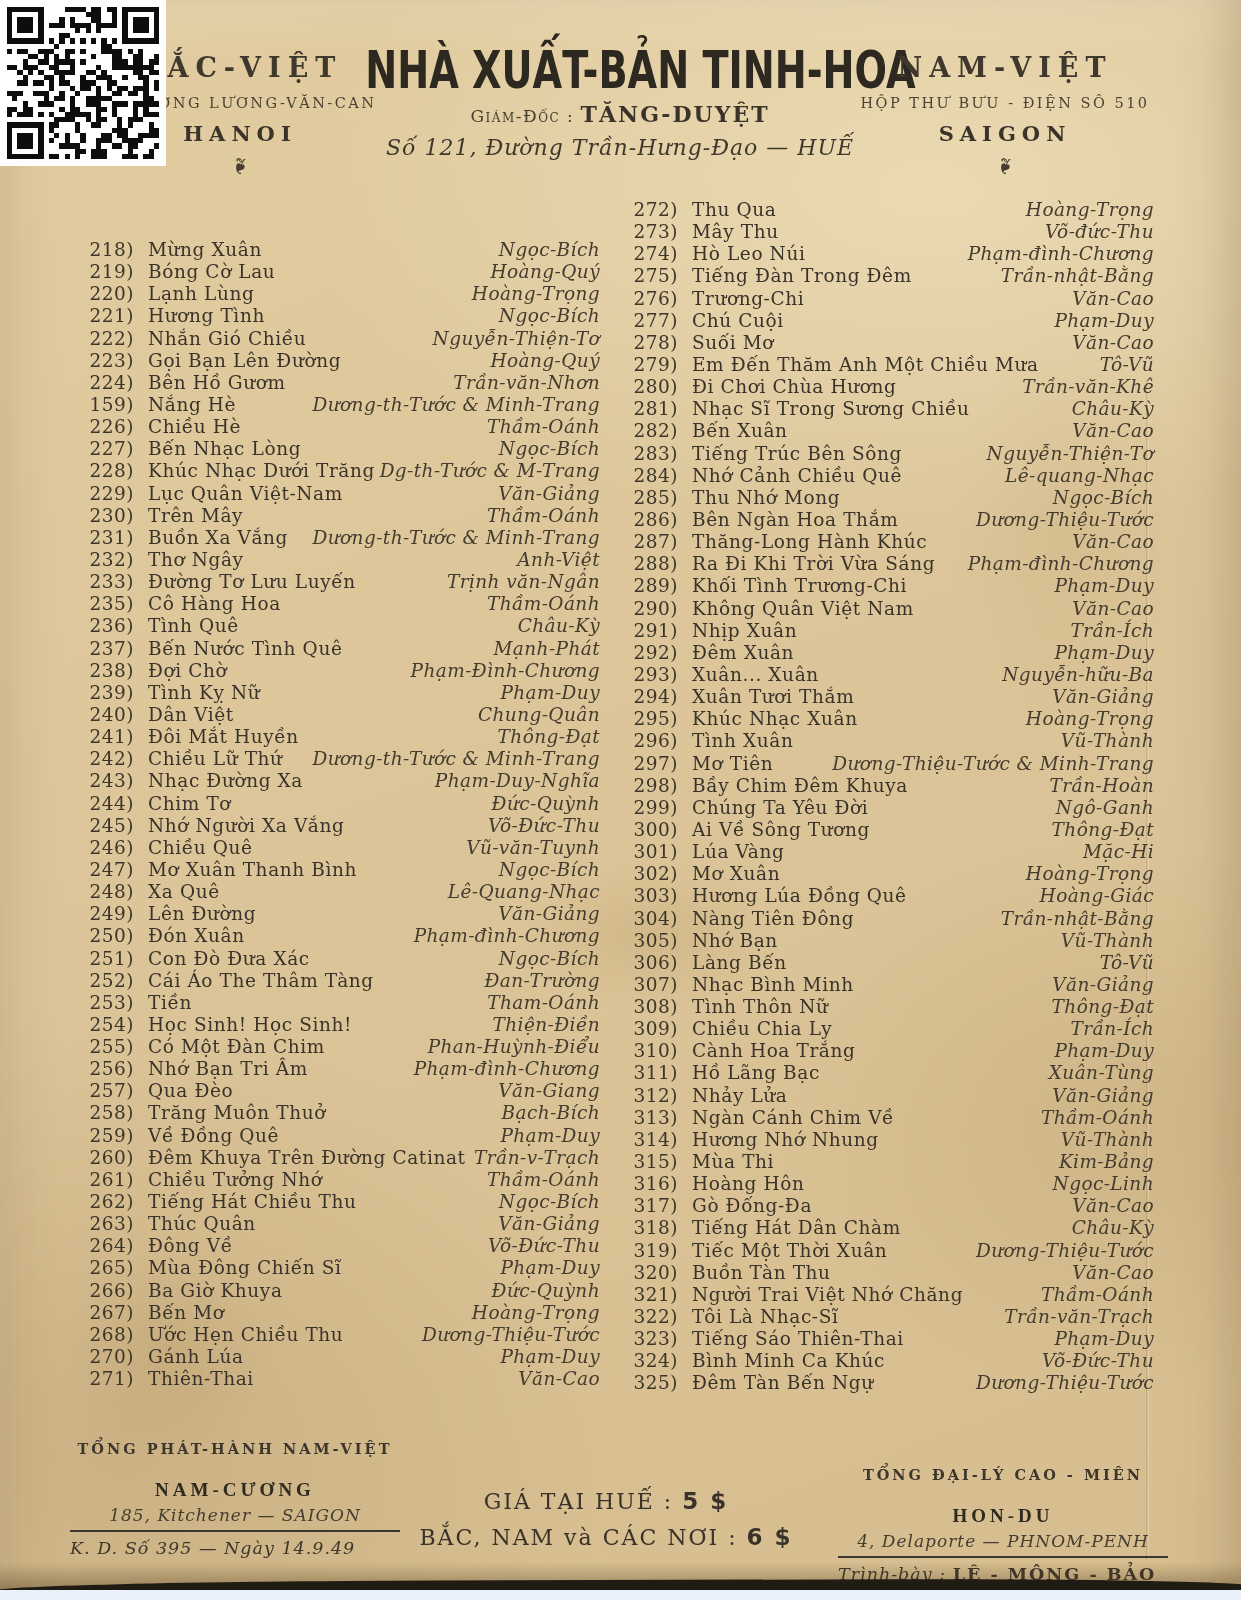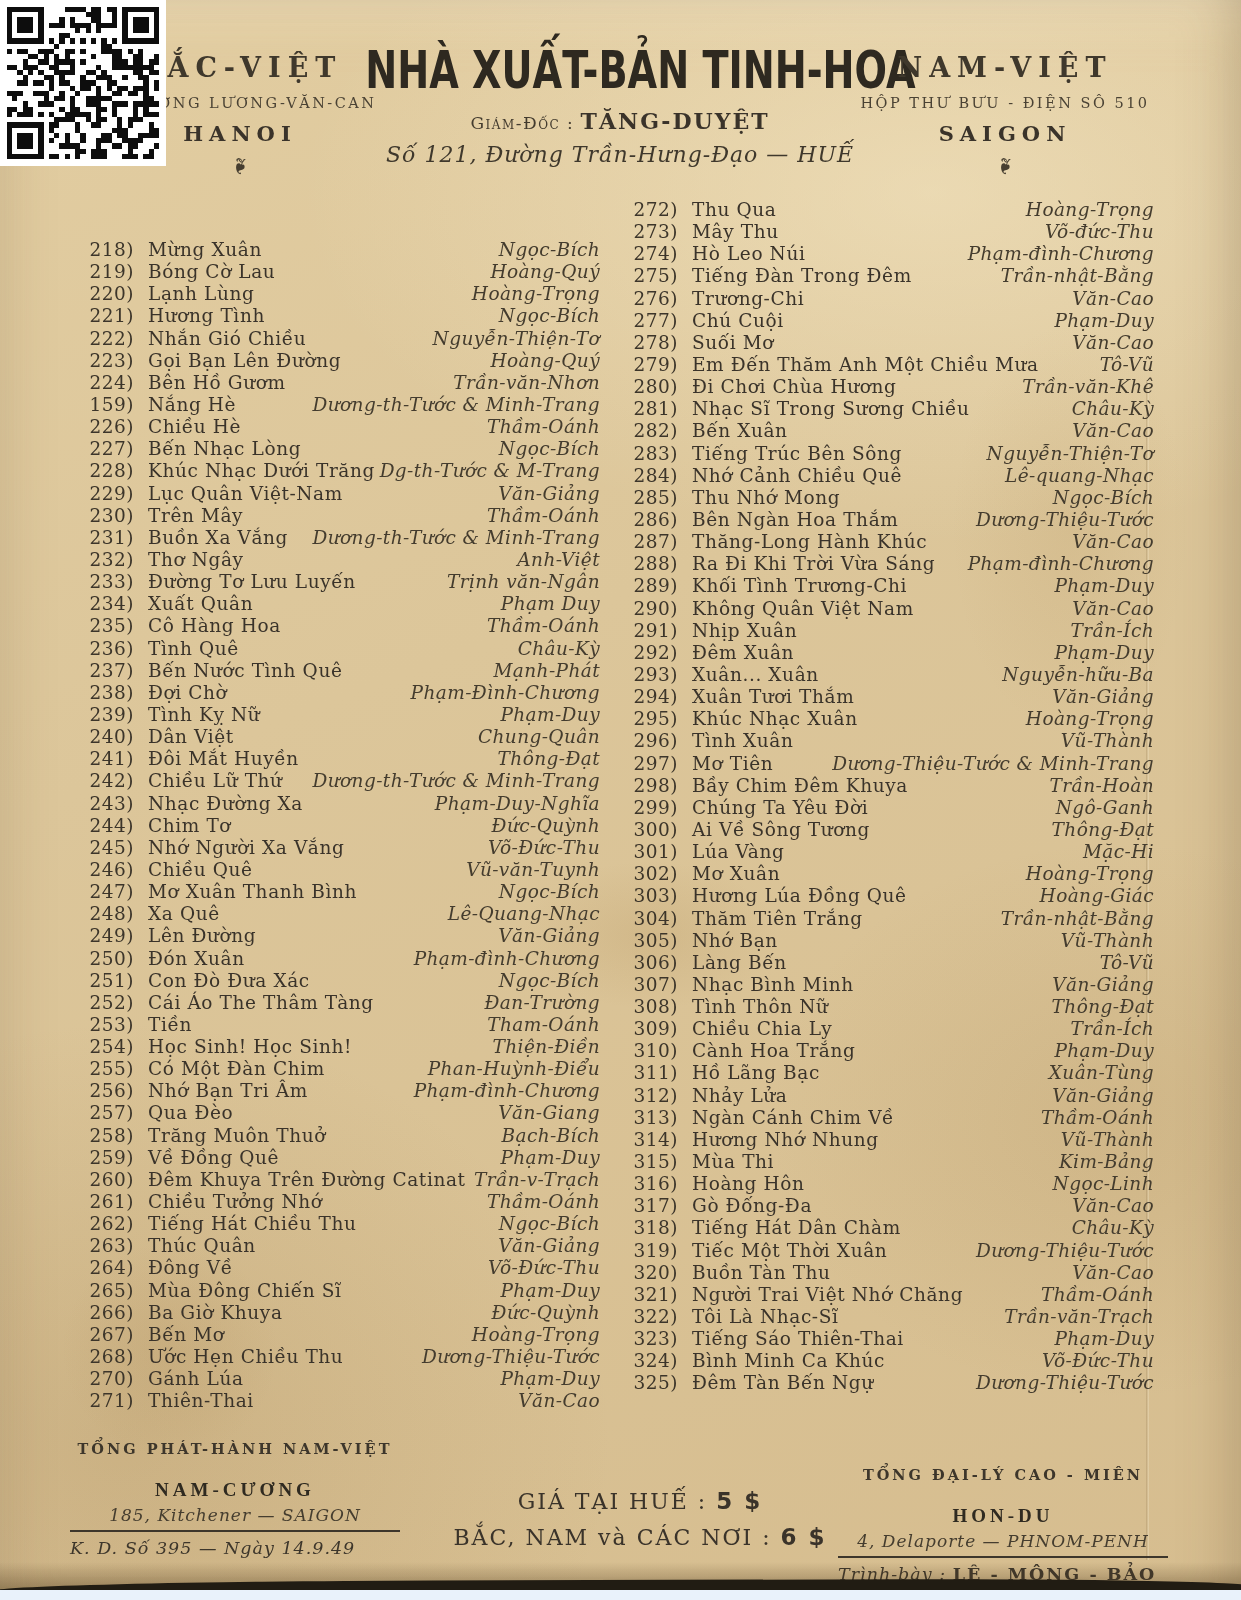--- a/index.html
+++ b/index.html
@@ -45,21 +45,21 @@
   .mast-left{left:95px;top:52px;width:290px;}
   .mast-right{left:845px;top:52px;width:320px;}
   .region-name{font-size:27px;font-weight:bold;letter-spacing:7px;color:#3f382c;}
   .region-addr{margin-top:12px;font-size:14.5px;letter-spacing:2.5px;white-space:nowrap;color:#4a4234;}
   .region-city{margin-top:10px;font-size:21px;font-weight:bold;letter-spacing:6px;color:#3a332a;}
   .ornament{margin-top:6px;font-size:24px;color:#463e30;transform:rotate(90deg);display:inline-block;}
   .mast-center{left:360px;top:40px;width:520px;}
   .pub-title{font-family:"DejaVu Sans","Liberation Sans",sans-serif;font-weight:900;
     font-size:39px;letter-spacing:0px;color:#2e2920;white-space:nowrap;
     transform:scale(.98,1.32);transform-origin:center top;}
-  .director-line{margin-top:23px;font-size:15px;letter-spacing:1.5px;color:#433b2e;}
+  .director-line{margin-top:16px;font-size:15px;letter-spacing:1.5px;color:#433b2e;}
   .director-line .dir-label{font-variant:small-caps;font-size:17px;}
   .director-line .dir-name{font-size:22px;letter-spacing:2px;font-weight:600;color:#3a332a;}
   .pub-addr{margin-top:8px;font-style:italic;font-size:22px;letter-spacing:1px;color:#3f382c;white-space:nowrap;}
 
   
   .catalog-col{position:absolute;top:199px;}
   .col-left{left:80px;width:520px;margin-top:40px;}
   .col-right{left:624px;width:530px;}
   .row{display:flex;align-items:baseline;height:22.15px;line-height:22.15px;white-space:nowrap;}
   .row .num{width:54px;text-align:right;font-size:18.5px;letter-spacing:.5px;flex:0 0 auto;color:#3c352a;}
@@ -68,21 +68,21 @@
 
   
   .footer-block{position:absolute;text-align:center;}
   .f-left{left:70px;top:1440px;width:330px;}
   .f-right{left:838px;top:1466px;width:330px;}
   .f-line1{font-size:14.5px;letter-spacing:3px;font-weight:bold;color:#3d362b;white-space:nowrap;}
   .f-name{margin-top:22px;font-family:Liberation Serif, serif;font-weight:900;font-size:19px;letter-spacing:4px;color:#2f2a20;}
   .f-addr{margin-top:4px;font-style:italic;font-size:17px;letter-spacing:1px;color:#453d2f;white-space:nowrap;}
   .f-rule{margin-top:5px;border-top:2px solid #3d362b;width:100%;}
   .f-last{margin-top:6px;font-style:italic;font-size:17.5px;letter-spacing:1px;color:#3d362b;white-space:nowrap;text-align:left;}
-  .f-center{left:440px;top:1488px;width:400px;}
+  .f-center{left:406px;top:1488px;width:400px;}
   .price-line{font-size:22px;letter-spacing:2px;color:#3a332a;white-space:nowrap;}
   .price-line + .price-line{margin-top:10px;}
   .price-val{font-family:"DejaVu Sans","Liberation Sans",sans-serif;font-weight:900;font-size:23px;}
   .designer-name{font-weight:bold;letter-spacing:2px;font-style:normal;}
 </style>
 </head>
 <body>
 
 <div class="sheet">
 
@@ -191,25 +191,20 @@
         <span class="num">232)</span>
         <span class="title">Thơ Ngây</span>
         <span class="composer">Anh-Việt</span>
       </div>
       <div class="row">
         <span class="num">233)</span>
         <span class="title">Đường Tơ Lưu Luyến</span>
         <span class="composer">Trịnh văn-Ngân</span>
       </div>
       <div class="row">
-        <span class="num">234)</span>
-        <span class="title">Xuất Quân</span>
-        <span class="composer">Phạm Duy</span>
-      </div>
-      <div class="row">
         <span class="num">235)</span>
         <span class="title">Cô Hàng Hoa</span>
         <span class="composer">Thầm-Oánh</span>
       </div>
       <div class="row">
         <span class="num">236)</span>
         <span class="title">Tình Quê</span>
         <span class="composer">Châu-Kỳ</span>
       </div>
       <div class="row">
@@ -539,21 +534,21 @@
         <span class="title">Mơ Xuân</span>
         <span class="composer">Hoàng-Trọng</span>
       </div>
       <div class="row">
         <span class="num">303)</span>
         <span class="title">Hương Lúa Đồng Quê</span>
         <span class="composer">Hoàng-Giác</span>
       </div>
       <div class="row">
         <span class="num">304)</span>
-        <span class="title">Thăm Tiên Trắng</span>
+        <span class="title">Nàng Tiên Đông</span>
         <span class="composer">Trần-nhật-Bằng</span>
       </div>
       <div class="row">
         <span class="num">305)</span>
         <span class="title">Nhớ Bạn</span>
         <span class="composer">Vũ-Thành</span>
       </div>
       <div class="row">
         <span class="num">306)</span>
         <span class="title">Làng Bến</span>

